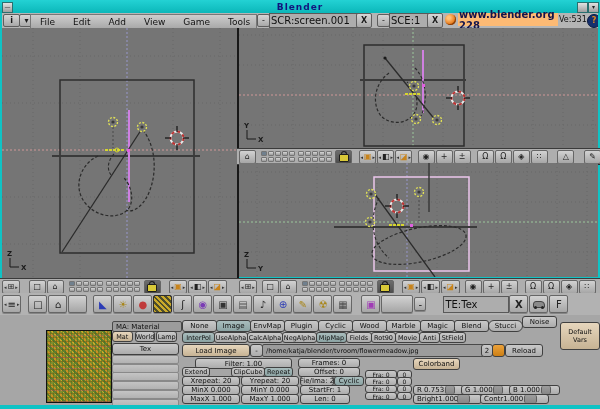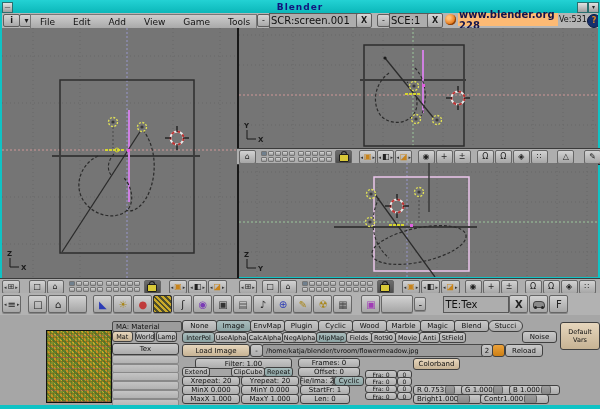--- a/index.html
+++ b/index.html
@@ -589,21 +589,21 @@
       <div class="pbtn" style="left: 182px; top: 5px; width: 33px; height: 10px;">None</div>
       <div class="pbtn active" style="left: 216px; top: 5px; width: 33px; height: 10px;">Image</div>
       <div class="pbtn" style="left: 250px; top: 5px; width: 33px; height: 10px;">EnvMap</div>
       <div class="pbtn" style="left: 284px; top: 5px; width: 33px; height: 10px;">Plugin</div>
       <div class="pbtn" style="left: 318px; top: 5px; width: 33px; height: 10px;">Cyclic</div>
       <div class="pbtn" style="left: 352px; top: 5px; width: 33px; height: 10px;">Wood</div>
       <div class="pbtn" style="left: 386px; top: 5px; width: 33px; height: 10px;">Marble</div>
       <div class="pbtn" style="left: 420px; top: 5px; width: 33px; height: 10px;">Magic</div>
       <div class="pbtn" style="left: 454px; top: 5px; width: 33px; height: 10px;">Blend</div>
       <div class="pbtn" style="left: 488px; top: 5px; width: 33px; height: 10px; border-radius: 6px;">Stucci</div>
-      <div class="pbtn" style="left: 522px; top: 16px; width: 33px; height: 10px;">Noise</div>
+      <div class="pbtn" style="left: 522px; top: 1px; width: 33px; height: 10px;">Noise</div>
     </div>
   <div class="pbtn beige" style="left:560px;top:7px;width:38px;height:26px;white-space:normal;text-align:center;font-size:6.5px;line-height:8px">Default Vars</div>
   <div id="flagrow">
       <div class="pbtn active" style="left: 182px; top: 17px; width: 31px; height: 9px; font-size: 6.5px;">InterPol</div>
       <div class="pbtn" style="left: 214px; top: 17px; width: 32px; height: 9px; font-size: 6.5px;">UseAlpha</div>
       <div class="pbtn" style="left: 247px; top: 17px; width: 34px; height: 9px; font-size: 6.5px;">CalcAlpha</div>
       <div class="pbtn" style="left: 282px; top: 17px; width: 33px; height: 9px; font-size: 6.5px;">NegAlpha</div>
       <div class="pbtn active" style="left: 316px; top: 17px; width: 29px; height: 9px; font-size: 6.5px;">MipMap</div>
       <div class="pbtn" style="left: 346px; top: 17px; width: 24px; height: 9px; font-size: 6.5px;">Fields</div>
       <div class="pbtn" style="left: 371px; top: 17px; width: 23px; height: 9px; font-size: 6.5px;">Rot90</div>

